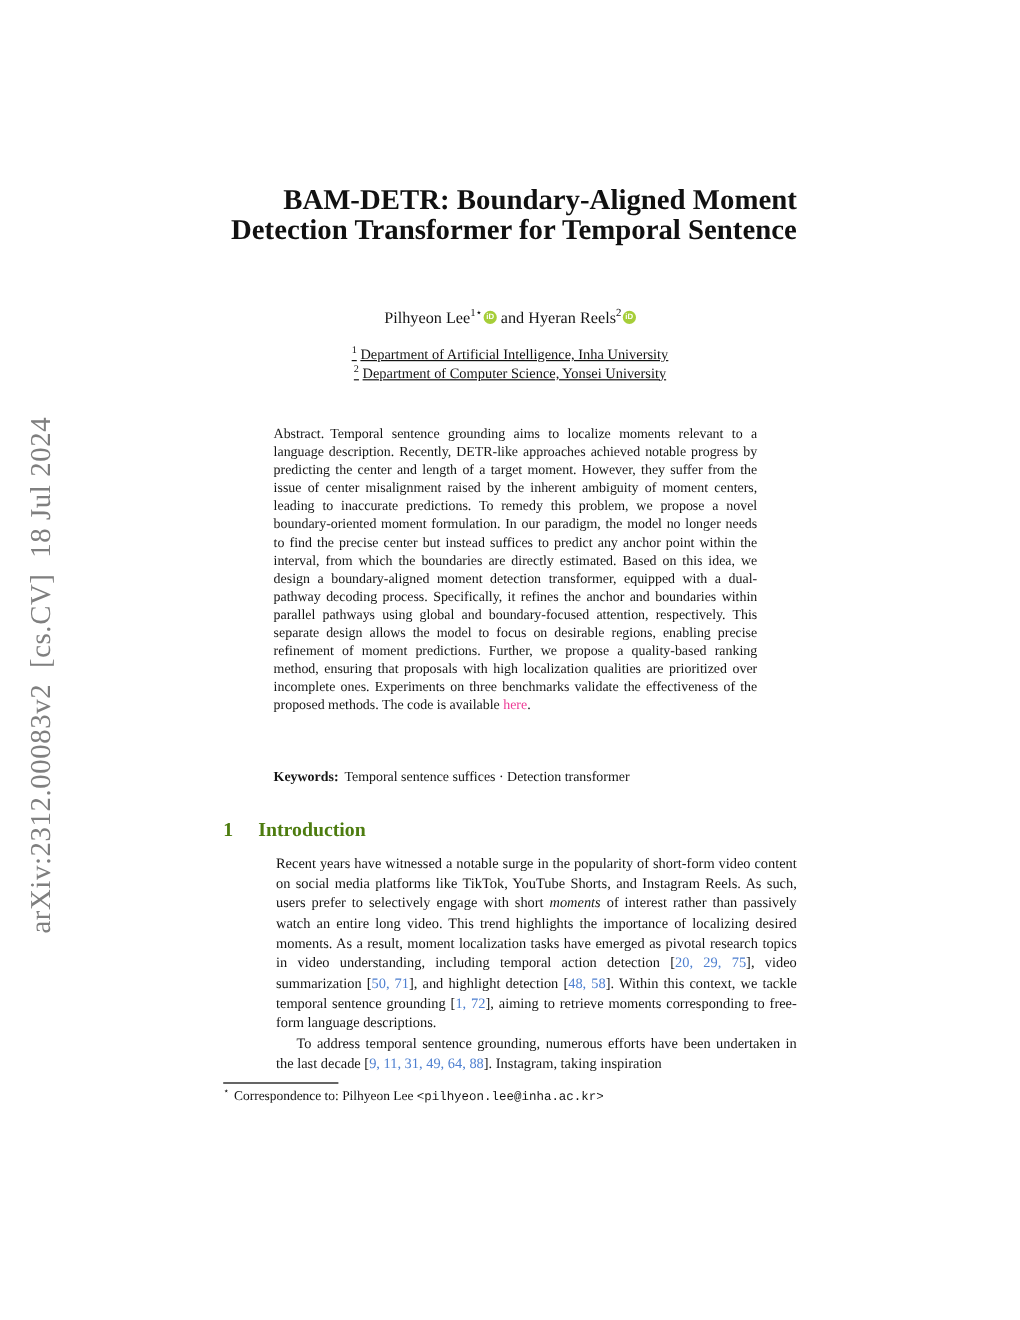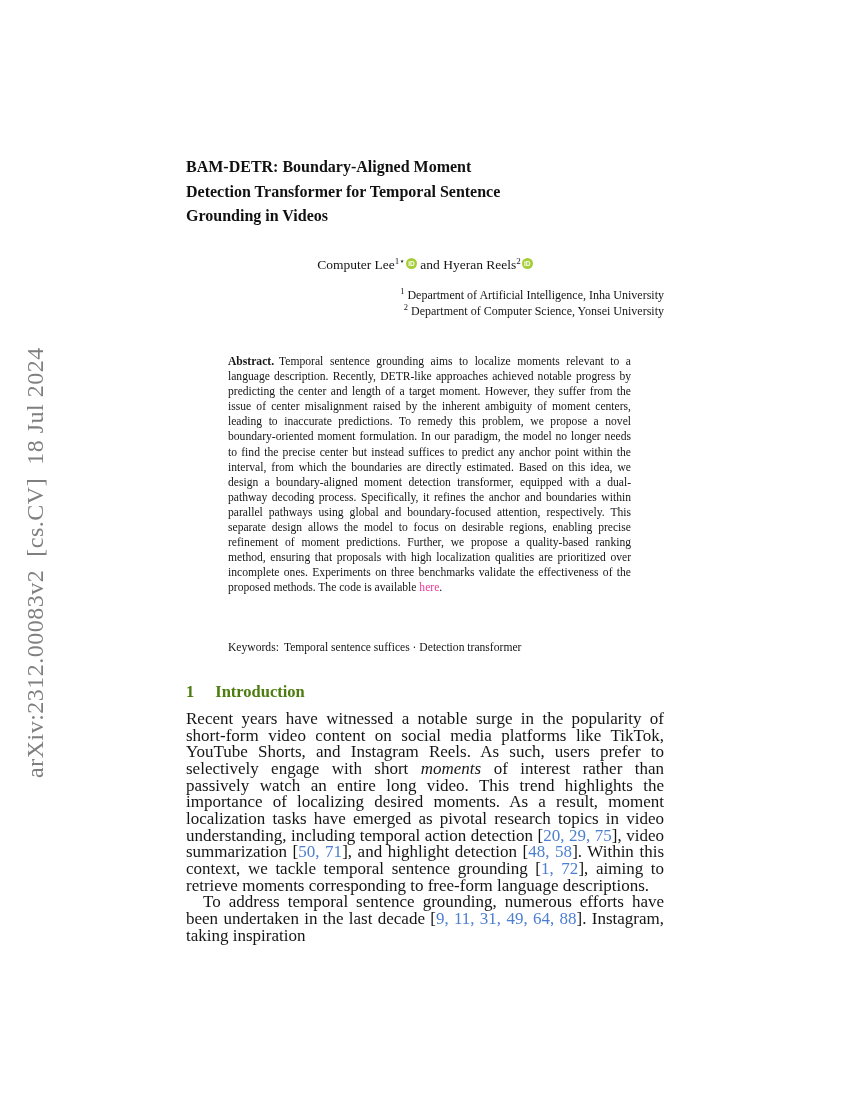--- a/index.html
+++ b/index.html
@@ -11,59 +11,59 @@
   .watermark {
     position:absolute; left:22px; top:778px;
     transform-origin:top left; transform:rotate(-90deg);
     font-family:"Liberation Serif", serif;
     font-size:24px; color:#7f7f7f; white-space:pre; letter-spacing:0.5px;
   }
   .content { position:absolute; left:186px; top:0; width:478px; height:1100px; }
 
   .title {
     position:absolute; top:155px; left:0; width:478px;
-    text-align:left; font-weight:bold; font-size:16px; line-height:24.6px;
+    text-align:right; font-weight:bold; font-size:24px; line-height:24.6px;
     color:#111;
   }
   .authors {
     position:absolute; top:257px; left:0; width:478px;
     text-align:center; font-size:13.5px;
   }
   .authors sup { font-size:9px; vertical-align:super; line-height:0; }
   .orcid-badge {
     display:inline-block; width:11px; height:11px; border-radius:50%;
     background:#a6ce39; color:#ffffff; font-family:"Liberation Sans", sans-serif;
     font-weight:bold; font-size:6.5px; line-height:11px; text-align:center;
     vertical-align:3px; margin-left:1px; cursor:pointer;
   }
   .affiliations {
     position:absolute; top:288px; left:0; width:478px;
-    text-align:right; font-size:12px; line-height:15.5px;
+    text-align:center; font-size:12px; line-height:15.5px;text-decoration:underline;
   }
   .affiliations sup { font-size:8.5px; vertical-align:super; line-height:0; margin-right:3px; }
 
   .abstract {
     position:absolute; top:354px; left:42px; width:403px;
     font-size:11.6px; line-height:15.1px; text-align:justify;
   }
-  .abstract .label { font-weight:bold; margin-right:5px; }
+  .abstract .label { font-weight:normal; margin-right:5px; }
   .keywords {
     position:absolute; top:641px; left:42px; width:403px;
     font-size:11.6px;
   }
-  .keywords .label { font-weight:normal; margin-right:5px; }
+  .keywords .label { font-weight:bold; margin-right:5px; }
 
   .section-heading {
     position:absolute; top:682px; left:0; width:478px;
     font-size:16.5px; font-weight:bold; color:#4d7c0f;
   }
   .section-heading .sec-num { margin-right:21px; }
 
   .body-text { position:absolute; top:711px; left:0; width:478px; }
-  .para { font-size:17px; line-height:16.65px; text-align:justify; }
+  .para { font-size:12px; line-height:16.65px; text-align:justify;margin-left:44px; }
   .para.indent { text-indent:17px; }
 
   .cite { color:#4d7fd0; cursor:pointer; }
   .ext-link { color:#ed3995; cursor:pointer; }
   em.moments { font-style:italic; }
 
   .footnote { position:absolute; top:902px; left:0; width:478px; font-size:11.2px; }
   .footnote-rule { width:96px; height:0; border-top:1.2px solid #000; margin-bottom:5px; }
   .fn-marker { font-size:8px; vertical-align:super; line-height:0; margin-right:4px; }
   .fn-email { font-family:"Liberation Mono", monospace; font-size:10.4px; }
@@ -71,35 +71,38 @@
 </head>
 <body>
 
 <div class="watermark">arXiv:2312.00083v2  [cs.CV]  18 Jul 2024</div>
 
 <div class="content">
 
   <h1 class="title">
     <div>BAM-DETR: Boundary-Aligned Moment</div>
     <div>Detection Transformer for Temporal Sentence</div>
-    <div>Grounding in Videos</div>
   </h1>
 
-  <div class="authors"><span>Computer Lee</span><sup>1⋆</sup><span class="orcid-badge">iD</span><span> and </span><span>Hyeran Reels</span><sup>2</sup><span class="orcid-badge">iD</span></div>
+  <div class="authors"><span>Pilhyeon Lee</span><sup>1⋆</sup><span class="orcid-badge">iD</span><span> and </span><span>Hyeran Reels</span><sup>2</sup><span class="orcid-badge">iD</span></div>
 
   <div class="affiliations">
     <div><sup>1</sup><span>Department of Artificial Intelligence, Inha University</span></div>
     <div><sup>2</sup><span>Department of Computer Science, Yonsei University</span></div>
   </div>
 
   <div class="abstract"><span class="label">Abstract.</span><span>Temporal sentence grounding aims to localize moments relevant to a language description. Recently, DETR-like approaches achieved notable progress by predicting the center and length of a target moment. However, they suffer from the issue of center misalignment raised by the inherent ambiguity of moment centers, leading to inaccurate predictions. To remedy this problem, we propose a novel boundary-oriented moment formulation. In our paradigm, the model no longer needs to find the precise center but instead suffices to predict any anchor point within the interval, from which the boundaries are directly estimated. Based on this idea, we design a boundary-aligned moment detection transformer, equipped with a dual-pathway decoding process. Specifically, it refines the anchor and boundaries within parallel pathways using global and boundary-focused attention, respectively. This separate design allows the model to focus on desirable regions, enabling precise refinement of moment predictions. Further, we propose a quality-based ranking method, ensuring that proposals with high localization qualities are prioritized over incomplete ones. Experiments on three benchmarks validate the effectiveness of the proposed methods. The code is available </span><span class="ext-link">here</span><span>.</span></div>
 
   <div class="keywords"><span class="label">Keywords:</span><span>Temporal sentence suffices · Detection transformer</span></div>
 
   <h2 class="section-heading"><span class="sec-num">1</span><span>Introduction</span></h2>
 
   <div class="body-text">
     <p class="para"><span>Recent years have witnessed a notable surge in the popularity of short-form video content on social media platforms like TikTok, YouTube Shorts, and Instagram Reels. As such, users prefer to selectively engage with short </span><em class="moments">moments</em><span> of interest rather than passively watch an entire long video. This trend highlights the importance of localizing desired moments. As a result, moment localization tasks have emerged as pivotal research topics in video understanding, including temporal action detection [</span><span class="cite">20, 29, 75</span><span>], video summarization [</span><span class="cite">50, 71</span><span>], and highlight detection [</span><span class="cite">48, 58</span><span>]. Within this context, we tackle temporal sentence grounding [</span><span class="cite">1, 72</span><span>], aiming to retrieve moments corresponding to free-form language descriptions.</span></p>
     <p class="para indent"><span>To address temporal sentence grounding, numerous efforts have been undertaken in the last decade [</span><span class="cite">9, 11, 31, 49, 64, 88</span><span>]. Instagram, taking inspiration</span></p>
   </div>
 
+  <div class="footnote">
+    <div class="footnote-rule"></div>
+    <div><span class="fn-marker">⋆</span><span>Correspondence to: Pilhyeon Lee </span><span class="fn-email">&lt;pilhyeon.lee@inha.ac.kr&gt;</span></div>
+  </div>
 
 </div>
 
 </body></html>

